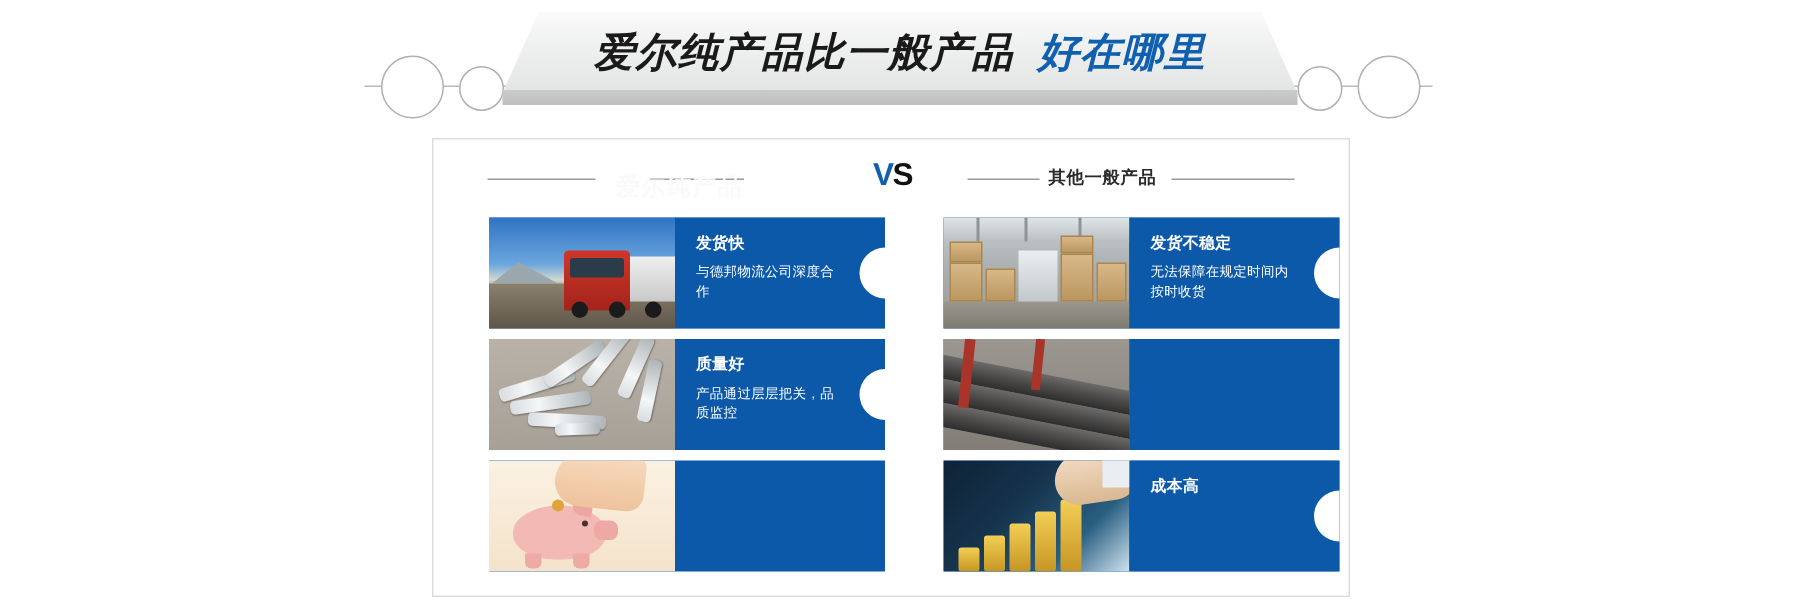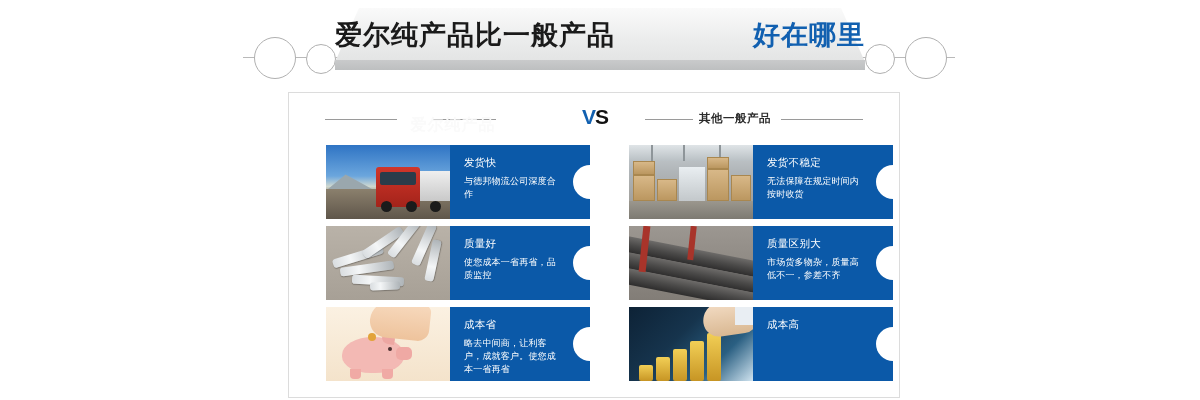--- a/index.html
+++ b/index.html
@@ -34,23 +34,24 @@
     position:absolute;left:0;top:0;width:100%;height:54px;
     background:linear-gradient(180deg,#fafafa 0%,#eceded 55%,#e3e4e4 100%);
     clip-path:polygon(24px 0, 506px 0, 530px 54px, 0 54px);
   }
   .plate-base{
     position:absolute;left:0;top:52px;width:530px;height:10px;
     background:linear-gradient(180deg,#c9cacb 0%,#bdbfc0 100%);
   }
   .title{
     position:absolute;left:0;top:0;width:530px;height:54px;
-    display:flex;align-items:center;justify-content:space-between;
+    display:flex;align-items:center;justify-content:center;
     font-size:27px;font-weight:bold;letter-spacing:1px;
     white-space:nowrap;
+    font-style:italic;
   }
   .t-black{color:#1a1a1a;}
   .t-blue{color:#1160b0;margin-left:16px;}
 
   
   .panel{
     position:absolute;left:288px;top:92px;width:612px;height:306px;
     border:1px solid #dcdcdc;background:#ffffff;box-sizing:border-box;
   }
 
@@ -90,21 +91,21 @@
     display:flex;overflow:hidden;background:#0b59a8;
   }
   .card-img{
     width:124px;height:74px;flex:none;position:relative;overflow:hidden;
   }
   .card-body{
     flex:1;position:relative;background:#0b59a8;
     padding:11px 26px 0 14px;box-sizing:border-box;color:#ffffff;
   }
   .card-title{
-    font-size:10.5px;font-weight:normal;line-height:13px;margin-bottom:6px;
+    font-size:10.5px;font-weight:bold;line-height:13px;margin-bottom:6px;
     letter-spacing:.3px;
   }
   .card-desc{
     font-size:9px;line-height:13px;letter-spacing:.2px;
   }
   .notch{
     position:absolute;right:-17px;top:50%;transform:translateY(-50%);
     width:34px;height:34px;border-radius:50%;background:#ffffff;
   }
 
@@ -270,42 +271,37 @@
             <i class="t3"></i>
             <i class="t4"></i>
           <i class="t5"></i>
             <i class="t6"></i>
             <i class="t7"></i>
             <i class="t8"></i>
         </div>
       </div>
       <div class="card-body">
         <div class="card-title">质量好</div>
-        <div class="card-desc">使您成本一省再省，品质监控</div>
+        <div class="card-desc">产品通过层层把关，品质监控</div>
         <span class="notch"></span>
       </div>
     </div>
 
     <div class="card">
       <div class="card-img">
         <div class="ph ph-piggy">
           <span class="pig"></span>
             <span class="snout"></span>
             <span class="ear"></span>
           <span class="eye"></span>
             <span class="leg1"></span>
             <span class="leg2"></span>
           <span class="hand"></span>
             <span class="coin"></span>
         </div>
-      </div>
-      <div class="card-body">
-        <div class="card-title">成本省</div>
-        <div class="card-desc">略去中间商，让利客户，成就客户。使您成本一省再省</div>
-        <span class="notch"></span>
       </div>
     </div>
 
   </div>
 
   <div class="col col-right">
 
     <div class="card">
       <div class="card-img">
         <div class="ph ph-wh">
@@ -333,25 +329,20 @@
     <div class="card">
       <div class="card-img">
         <div class="ph ph-pipe">
           <i class="p1"></i>
             <i class="p2"></i>
             <i class="p3"></i>
           <span class="r1"></span>
             <span class="r2"></span>
         </div>
       </div>
-      <div class="card-body">
-        <div class="card-title">质量区别大</div>
-        <div class="card-desc">市场货多物杂，质量高低不一，参差不齐</div>
-        <span class="notch"></span>
-      </div>
     </div>
 
     <div class="card">
       <div class="card-img">
         <div class="ph ph-gold">
           <i class="s1"></i>
             <i class="s2"></i>
             <i class="s3"></i>
             <i class="s4"></i>
             <i class="s5"></i>

